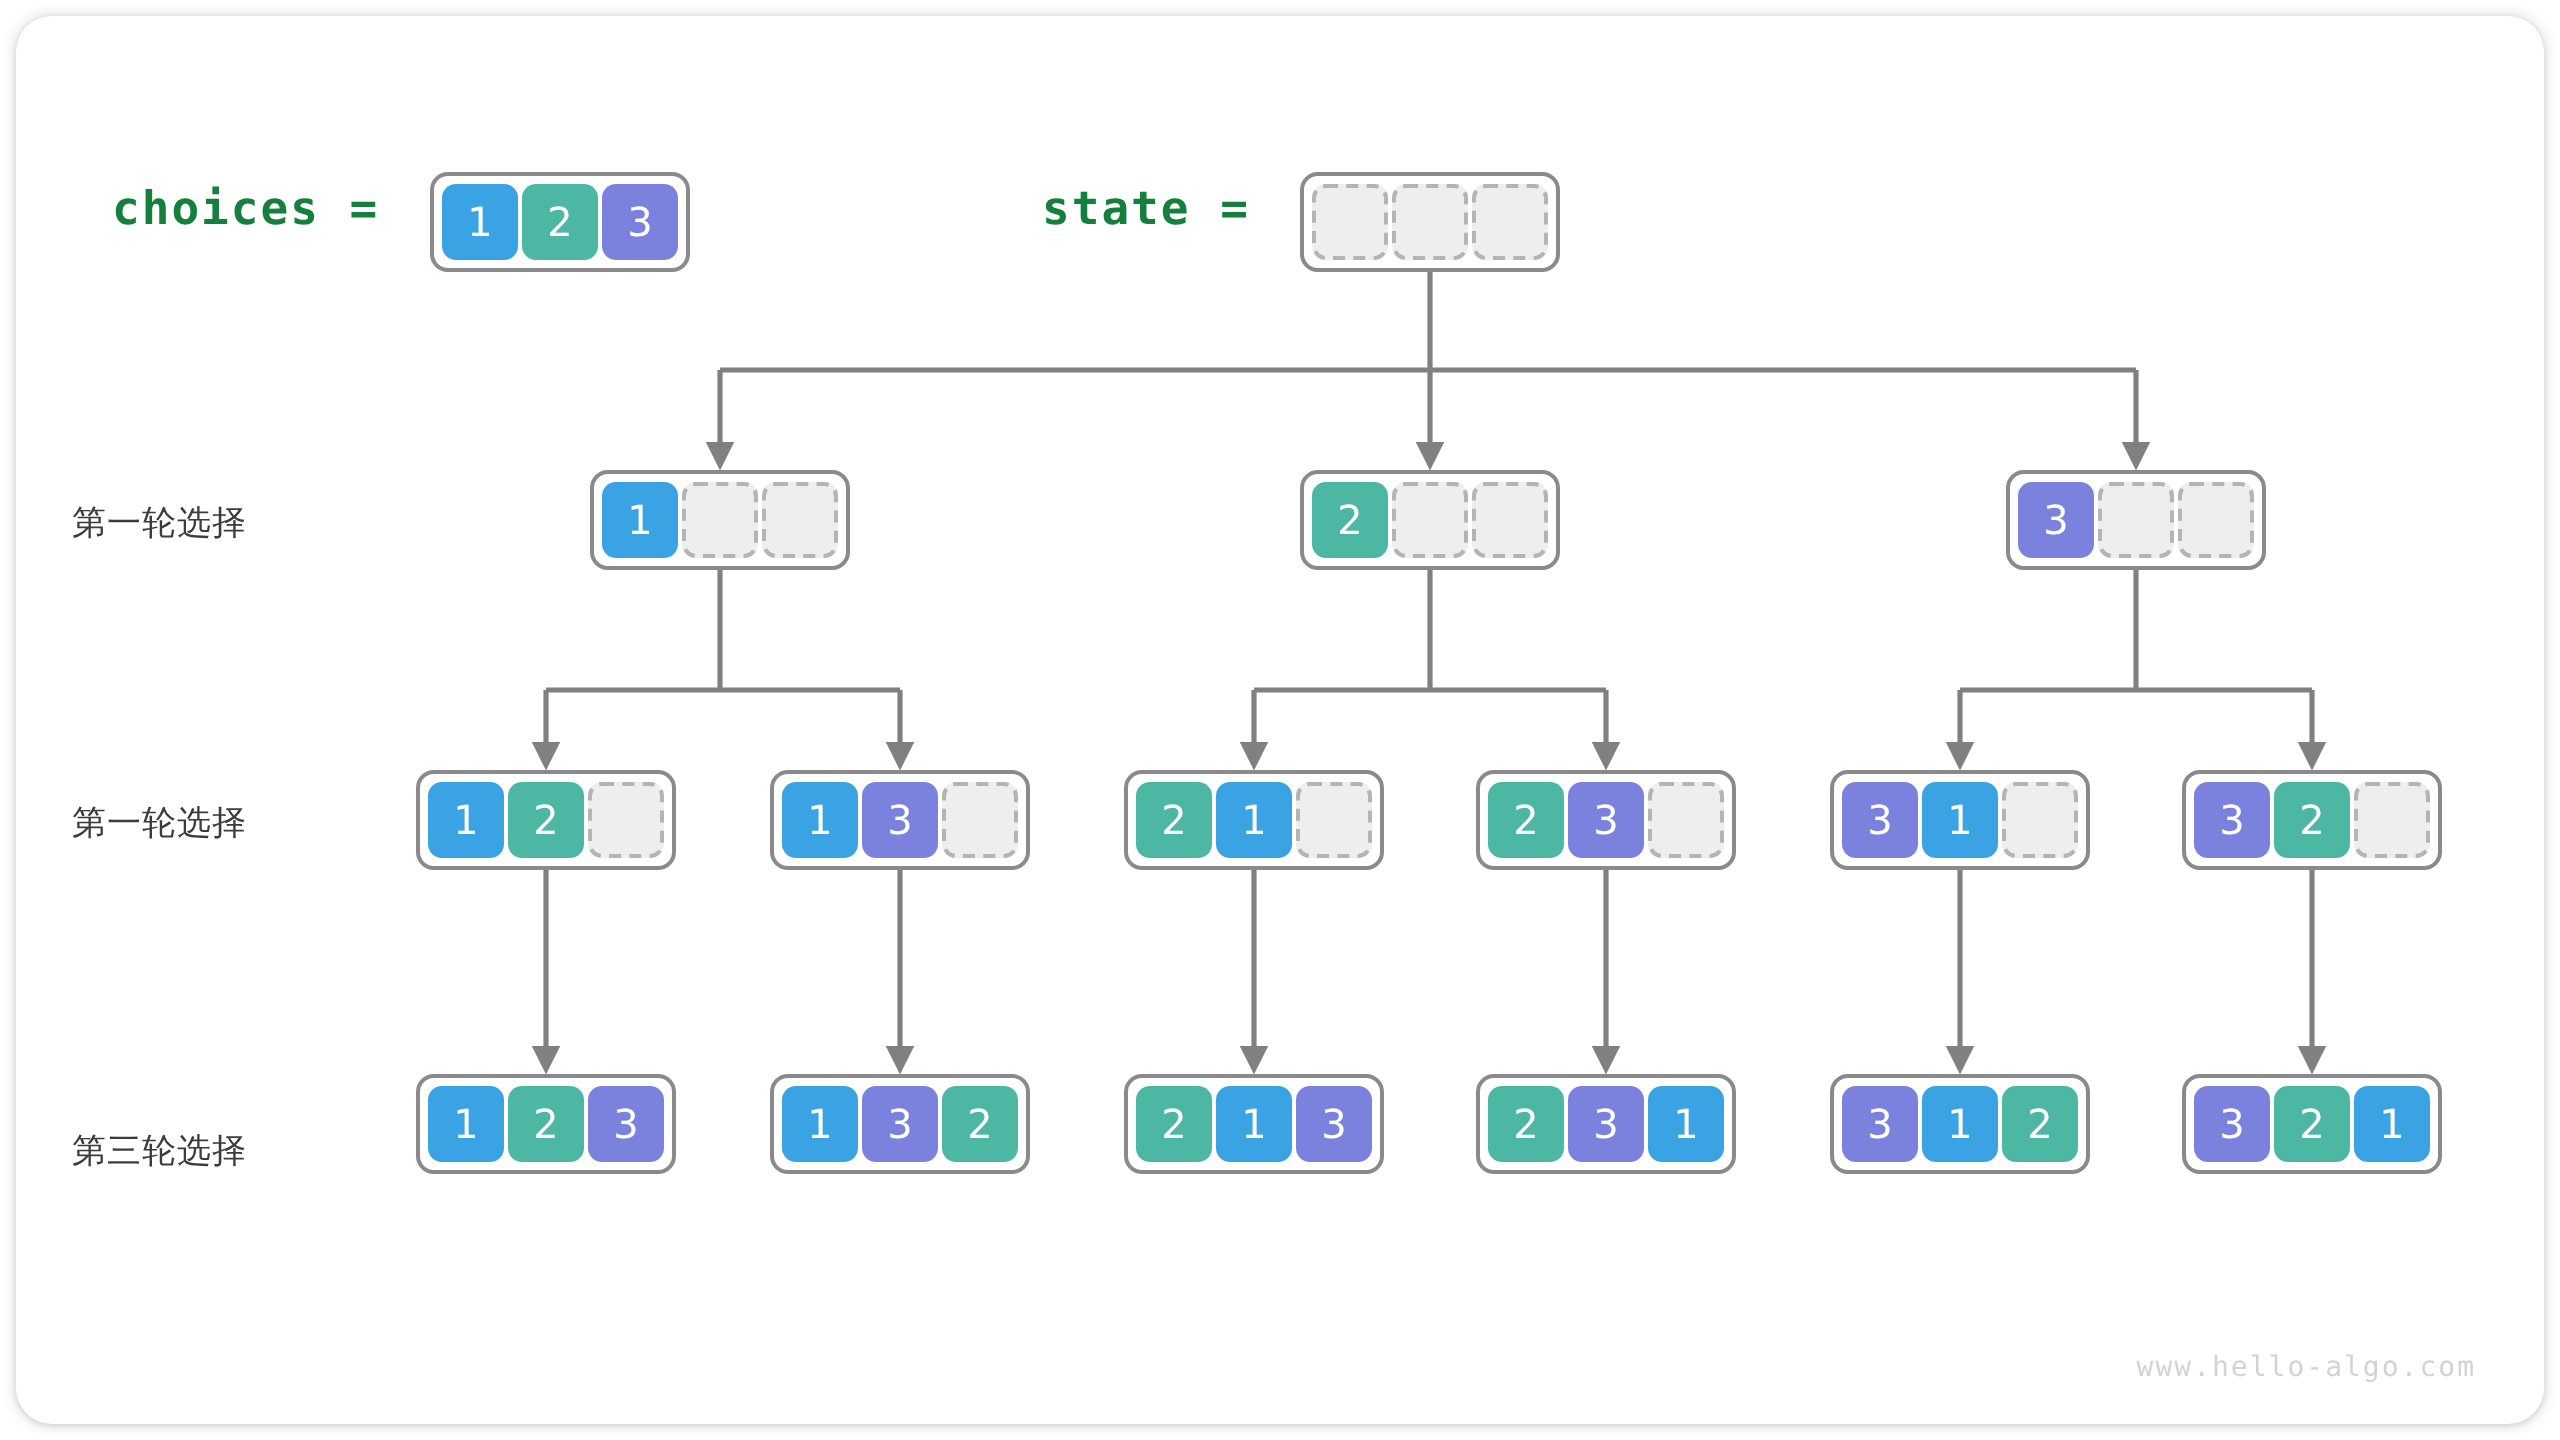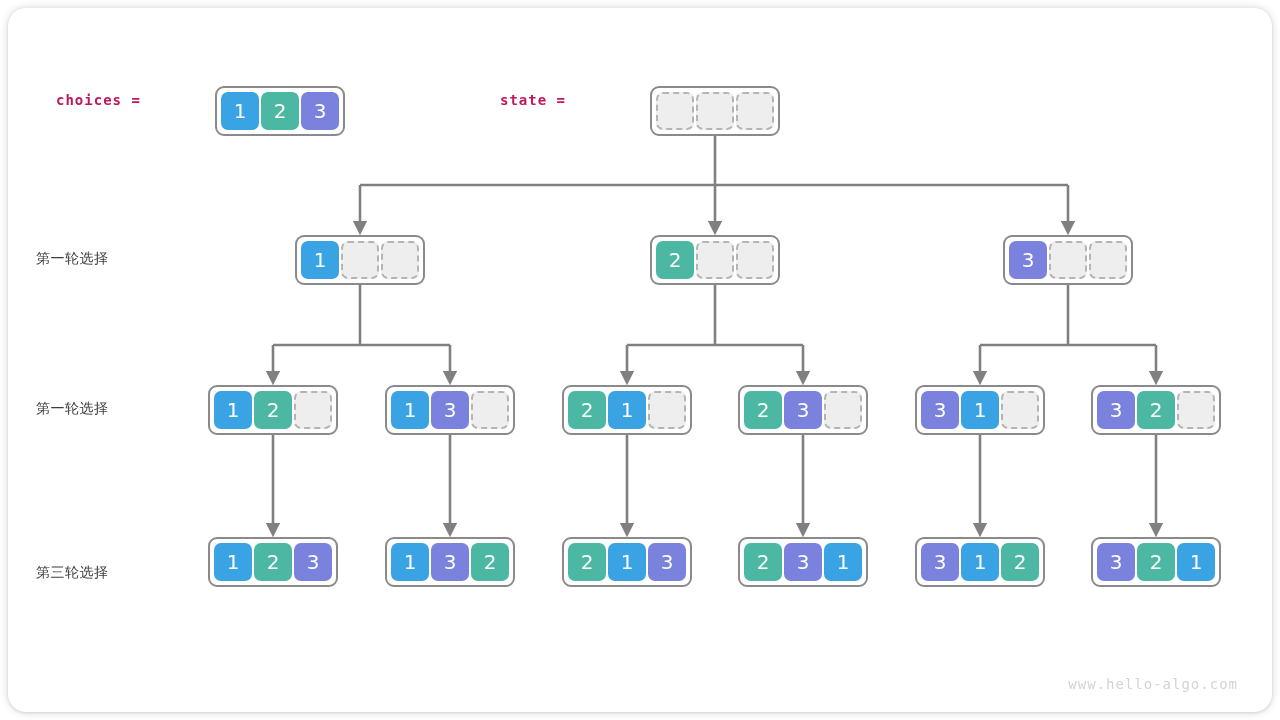--- a/index.html
+++ b/index.html
@@ -39,33 +39,33 @@
     top: 0;
     width: 1280px;
     height: 720px;
     pointer-events: none;
   }
 
   
   .row-label {
     position: absolute;
     font-family: "Liberation Sans", sans-serif;
-    font-size: 14px;
+    font-size: 17px;
     color: #3c3c3c;
     white-space: nowrap;
     letter-spacing: 0.5px;
   }
 
   
   .mono-label {
     position: absolute;
     font-family: "DejaVu Sans Mono", monospace;
-    font-size: 14px;
+    font-size: 23px;
     font-weight: bold;
-    color: #be185d;
+    color: #15803d;
     white-space: nowrap;
     letter-spacing: 1px;
   }
 
   
   .array {
     position: absolute;
     display: flex;
     align-items: center;
     border: 2px solid #8a8a8a;
@@ -150,21 +150,21 @@
       <path d="M 1156 435 V 533" fill="none" stroke="#808080" stroke-width="2.6" stroke-linecap="butt" marker-end="url(#arrow)"></path>
     </svg>
 
   <div class="mono-label" id="choices-label" style="left:56px; top:92px;">choices =</div>
   <div class="array" id="choices-array" style="left: 215px; top: 86px;">
       <div class="cell c1">1</div>
       <div class="cell c2">2</div>
       <div class="cell c3">3</div>
     </div>
 
-  <div class="mono-label" id="state-label" style="left:500px; top:92px;">state =</div>
+  <div class="mono-label" id="state-label" style="left:521px; top:92px;">state =</div>
   <div class="array" id="state-array" style="left: 650px; top: 86px;">
       <div class="cell empty"></div>
       <div class="cell empty"></div>
       <div class="cell empty"></div>
     </div>
 
   <div class="row-label" style="left:36px; top:250px;">第一轮选择</div>
   <div class="row-label" style="left:36px; top:400px;">第一轮选择</div>
   <div class="row-label" style="left:36px; top:564px;">第三轮选择</div>
 

